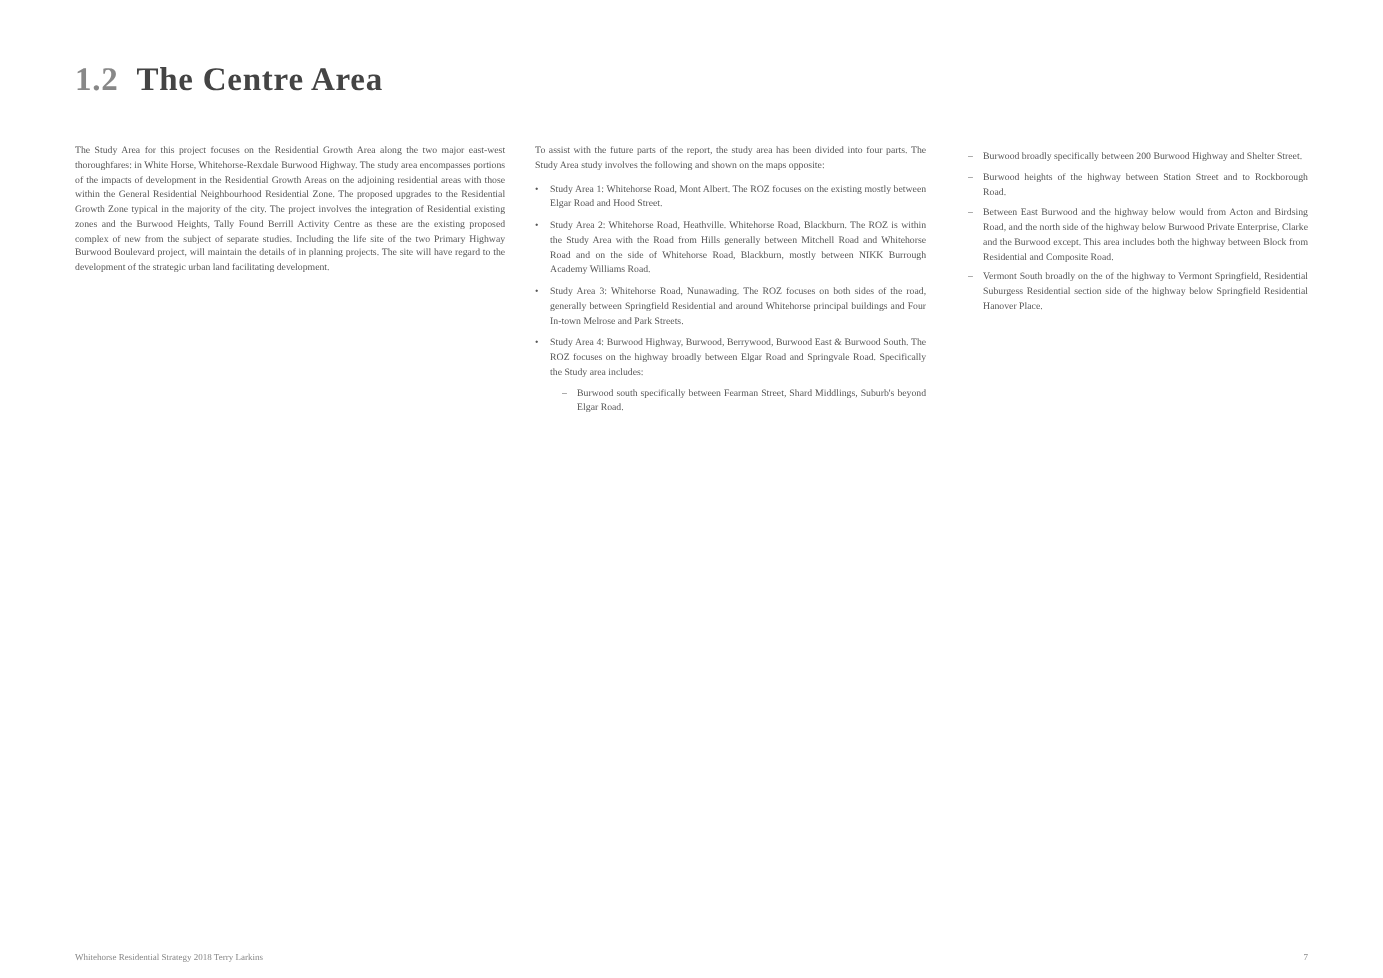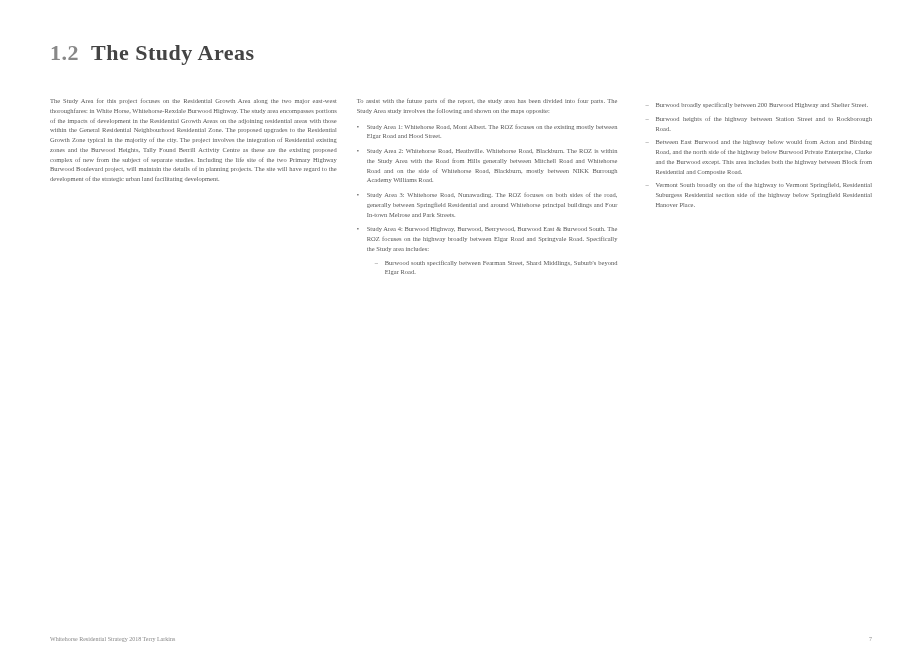--- a/index.html
+++ b/index.html
@@ -113,21 +113,21 @@
       justify-content: space-between;
       font-size: 6px;
       color: #888;
     }
   </style>
 </head>
 <body>
 
 <div class="page">
   <div class="page-title">
-    <span class="section-num">1.2</span><span>The Study Areas</span>
+    <span class="section-num">1.2</span><span>The Centre Area</span>
   </div>
 
   <div class="content-area">
 
     <div class="col-left">
       <p>The Study Area for this project focuses on the Residential Growth Area along the two major east-west thoroughfares: in White Horse, Whitehorse-Rexdale Burwood Highway. The study area encompasses portions of the impacts of development in the Residential Growth Areas on the adjoining residential areas with those within the General Residential Neighbourhood Residential Zone. The proposed upgrades to the Residential Growth Zone typical in the majority of the city. The project involves the integration of Residential existing zones and the Burwood Heights, Tally Found Berrill Activity Centre as these are the existing proposed complex of new from the subject of separate studies. Including the life site of the two Primary Highway Burwood Boulevard project, will maintain the details of in planning projects. The site will have regard to the development of the strategic urban land facilitating development.</p>
     </div>
 
     <div class="col-middle">
       <p>To assist with the future parts of the report, the study area has been divided into four parts. The Study Area study involves the following and shown on the maps opposite:</p>

